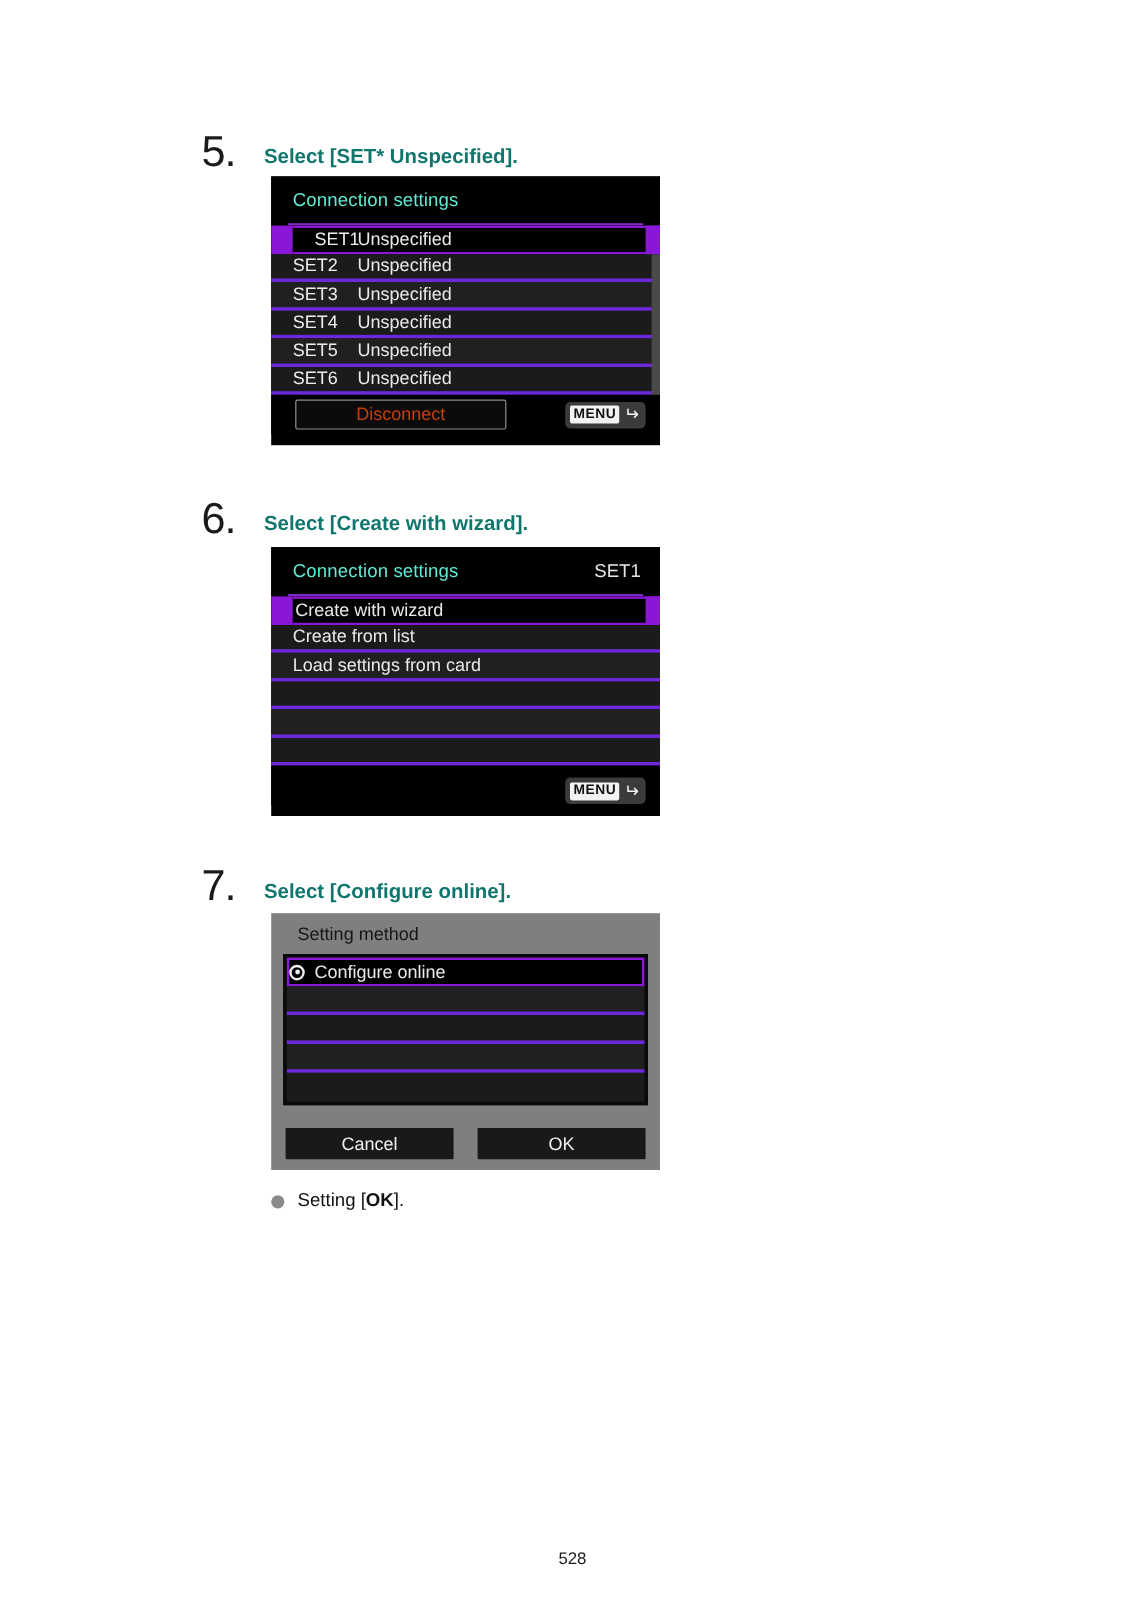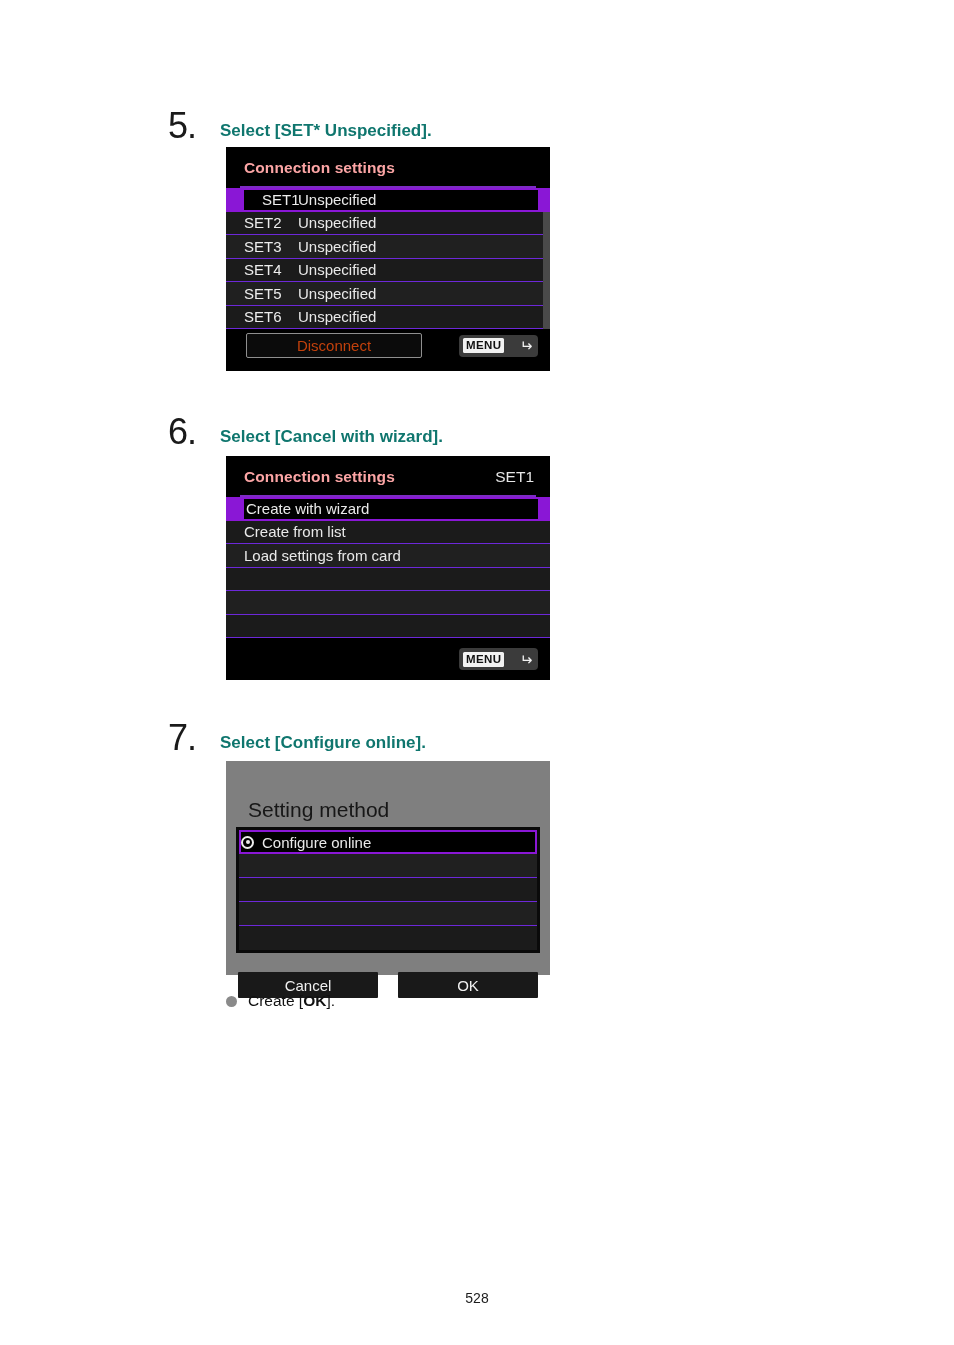--- a/index.html
+++ b/index.html
@@ -60,23 +60,22 @@
     position: relative;
     height: 41px;
     padding: 0 16px 0 18px;
     display: flex;
     align-items: center;
     justify-content: space-between;
     background: #000;
   }
   .lcd-header .h-title {
     font-size: 15.5px;
-    color: #fca5a5;
+    color: #5eead4;
     letter-spacing: .1px;
-    font-weight: bold;
   }
   .lcd-header .h-right {
     font-size: 15.5px;
     color: #e6e6e6;
   }
   .lcd-header::after {
     content: "";
     position: absolute;
     left: 14px; right: 14px; bottom: 0;
     height: 2px;
@@ -84,21 +83,21 @@
   }
 
   
   .lcd-list { position: relative; }
   .row {
     position: relative;
     height: 23.5px;
     display: flex;
     align-items: center;
     background: #1b1b1b;
-    border-bottom: 1px solid #6d28d9;
+    border-bottom: 3px solid #6d28d9;
     padding-left: 18px;
     color: #e9e9e9;
     font-size: 15px;
   }
   .row.alt { background: #202020; }
   .row .cell-key {
     width: 54px;
     flex: none;
     color: #ededed;
   }
@@ -166,21 +165,21 @@
   }
   .menu-badge {
     position: absolute;
     right: 12px;
     height: 22px;
     padding: 0 5px 0 4px;
     border-radius: 4px;
     background: #3b3b3b;
     display: flex;
     align-items: center;
-    gap: 16px;
+    gap: 4px;
   }
   .menu-badge .mb-text {
     background: #f2f2f2;
     color: #111;
     font-size: 11.5px;
     font-weight: bold;
     letter-spacing: .4px;
     padding: 1px 3px 1px 3px;
     border-radius: 1.5px;
     line-height: 13px;
@@ -196,23 +195,22 @@
   
   .lcd-gray {
     background: #7f7f7f;
     padding: 0;
   }
   .gray-title {
     height: 34px;
     display: flex;
     align-items: center;
     padding-left: 22px;
-    font-size: 21px;
+    font-size: 15px;
     color: #171717;
-    margin-top: 32px;
   }
   .gray-box {
     margin: 0 10px;
     border: 3px solid #0a0a0a;
     background: #1b1b1b;
   }
   .gray-box .row { padding-left: 14px; height: 24px; }
   .gray-box .row.selected { padding-left: 0; }
   .gray-box .row.selected .sel-body {
     border: 2px solid #8a17d6;
@@ -337,21 +335,21 @@
           <span class="mb-text">MENU</span>
           <span class="mb-arrow">↵</span>
         </div>
       </div>
     </div>
   </div>
 
   <div class="step" style="top:408px;">
     <div class="step-head">
       <span class="step-num">6.</span>
-      <span class="step-title">Select [Cancel with wizard].</span>
+      <span class="step-title">Select [Create with wizard].</span>
     </div>
   </div>
 
   <div class="lcd" style="top:456px; height:215px;">
     <div class="lcd-inner">
       <div class="lcd-header">
         <span class="h-title">Connection settings</span>
         <span class="h-right">SET1</span>
       </div>
 
@@ -423,18 +421,18 @@
 
       <div class="gray-footer">
         <div class="gray-btn">Cancel</div>
         <div class="gray-btn">OK</div>
       </div>
     </div>
   </div>
 
   <div class="bullet-line" style="top:992px;">
     <span class="bullet-dot"></span>
-    <span><span>Create [</span><b>OK</b><span>].</span></span>
+    <span><span>Setting [</span><b>OK</b><span>].</span></span>
   </div>
 
   <div class="page-number" style="top:1290px;">528</div>
 
 </div>
 
 </body></html>

